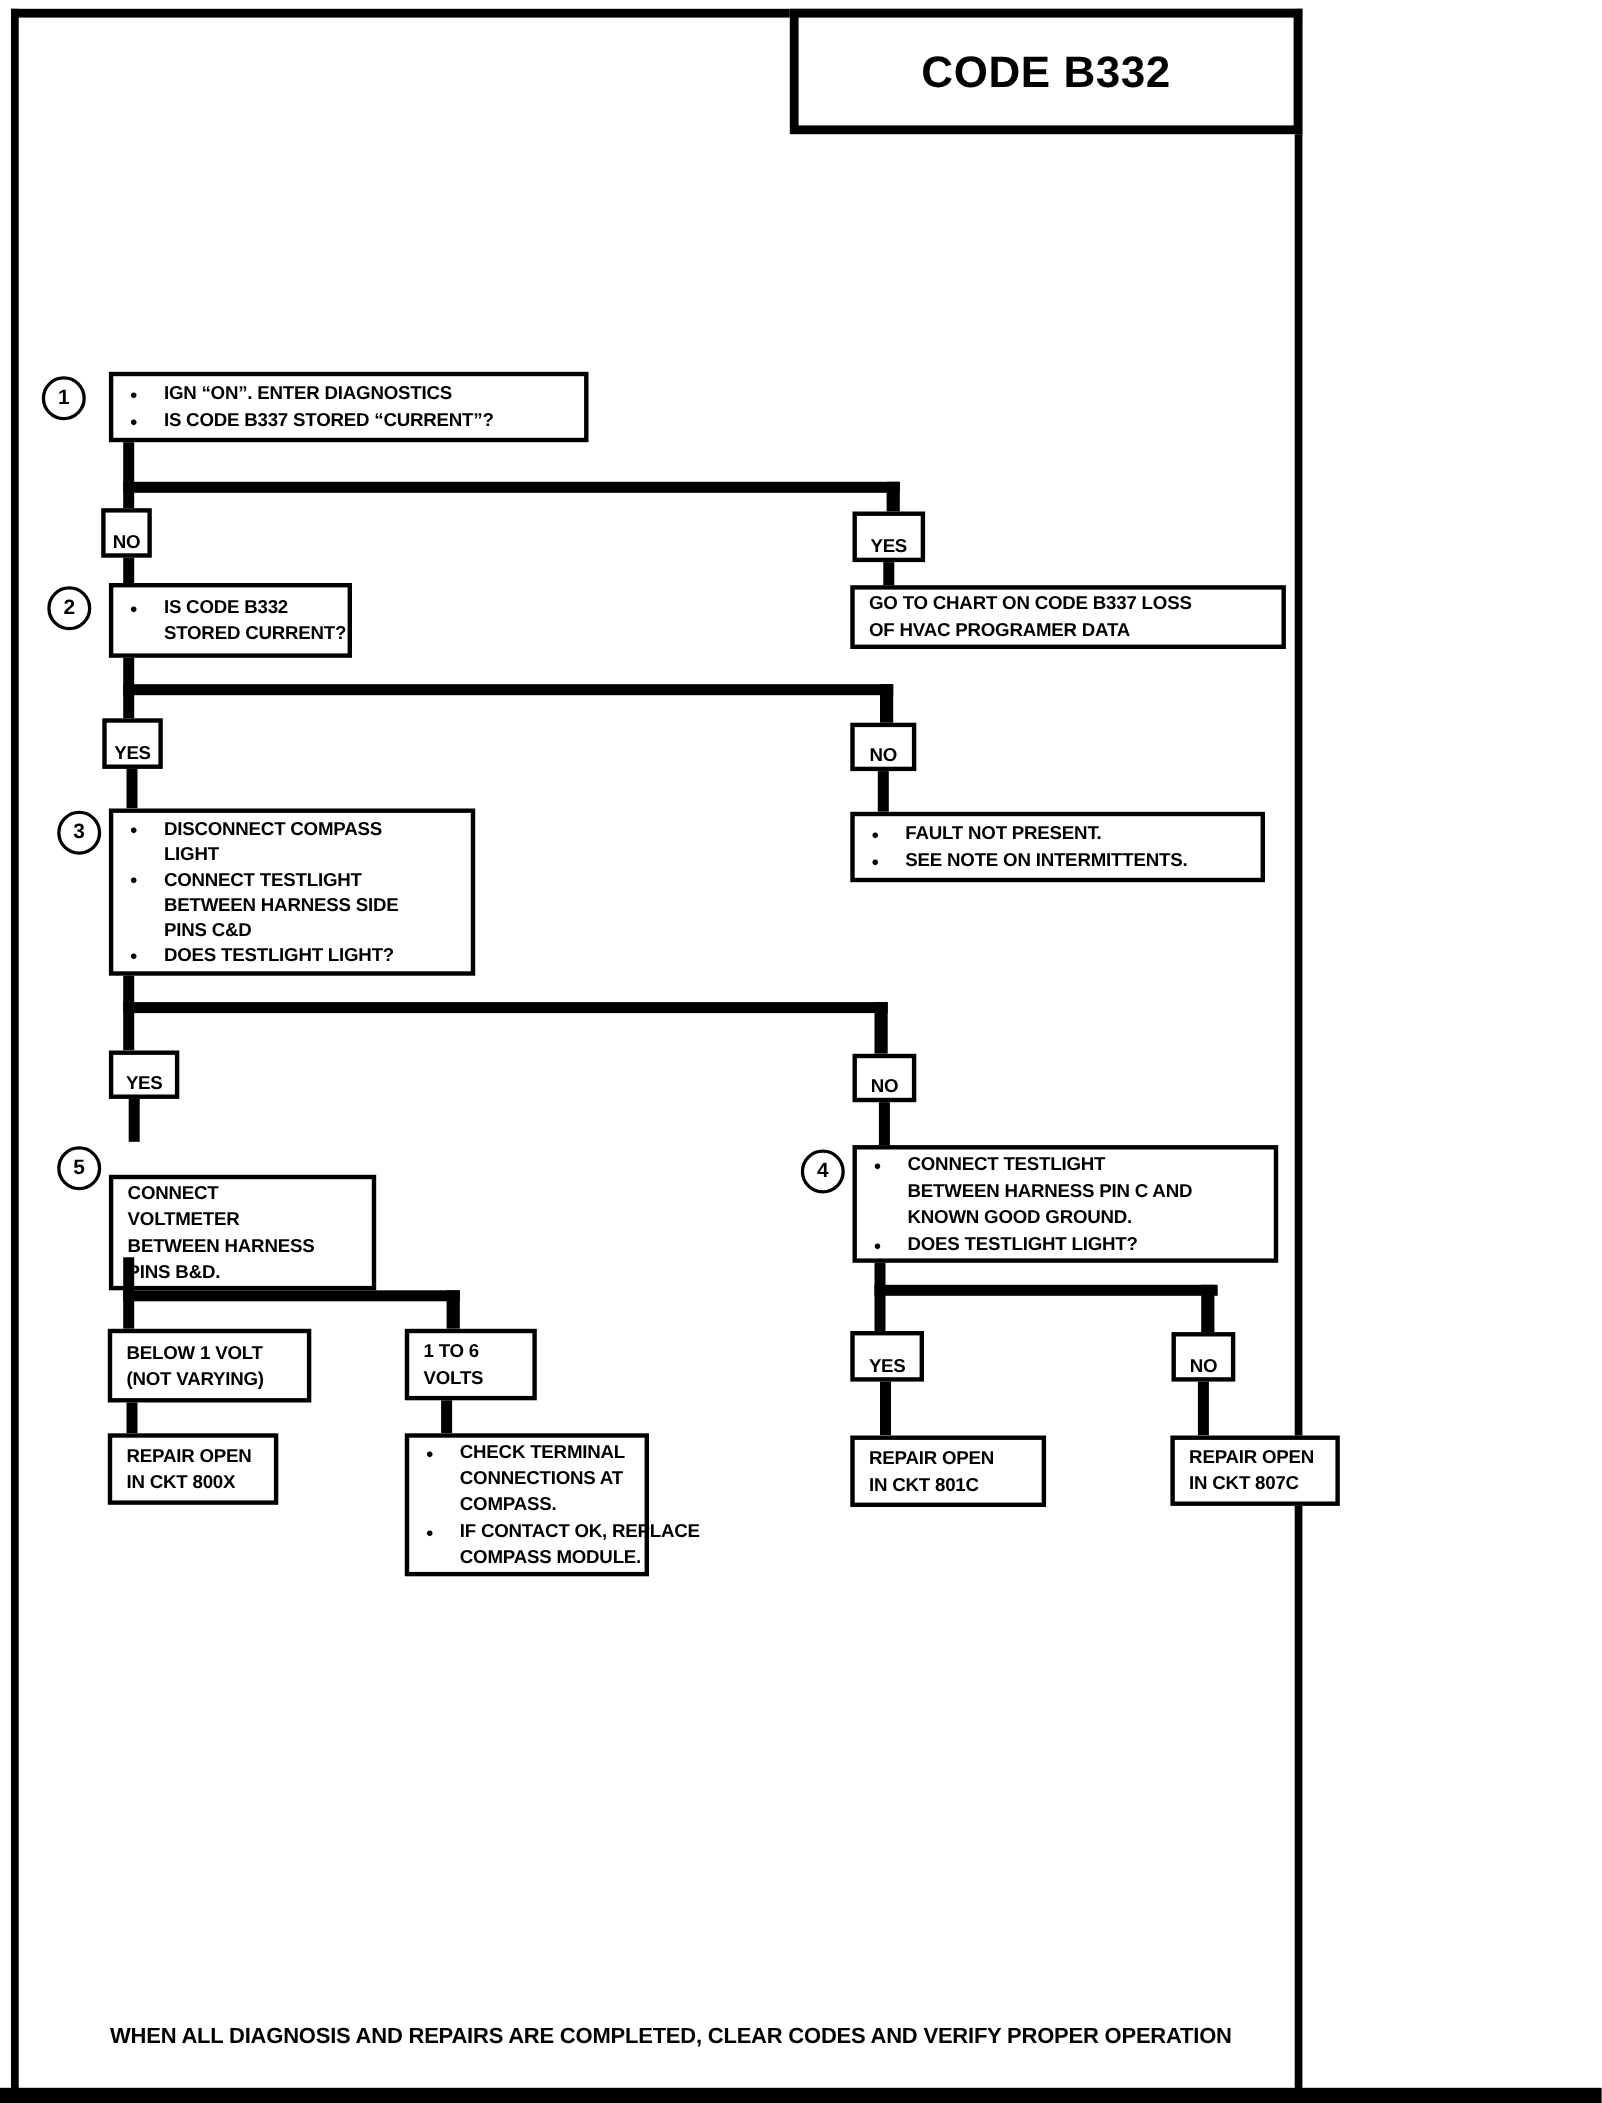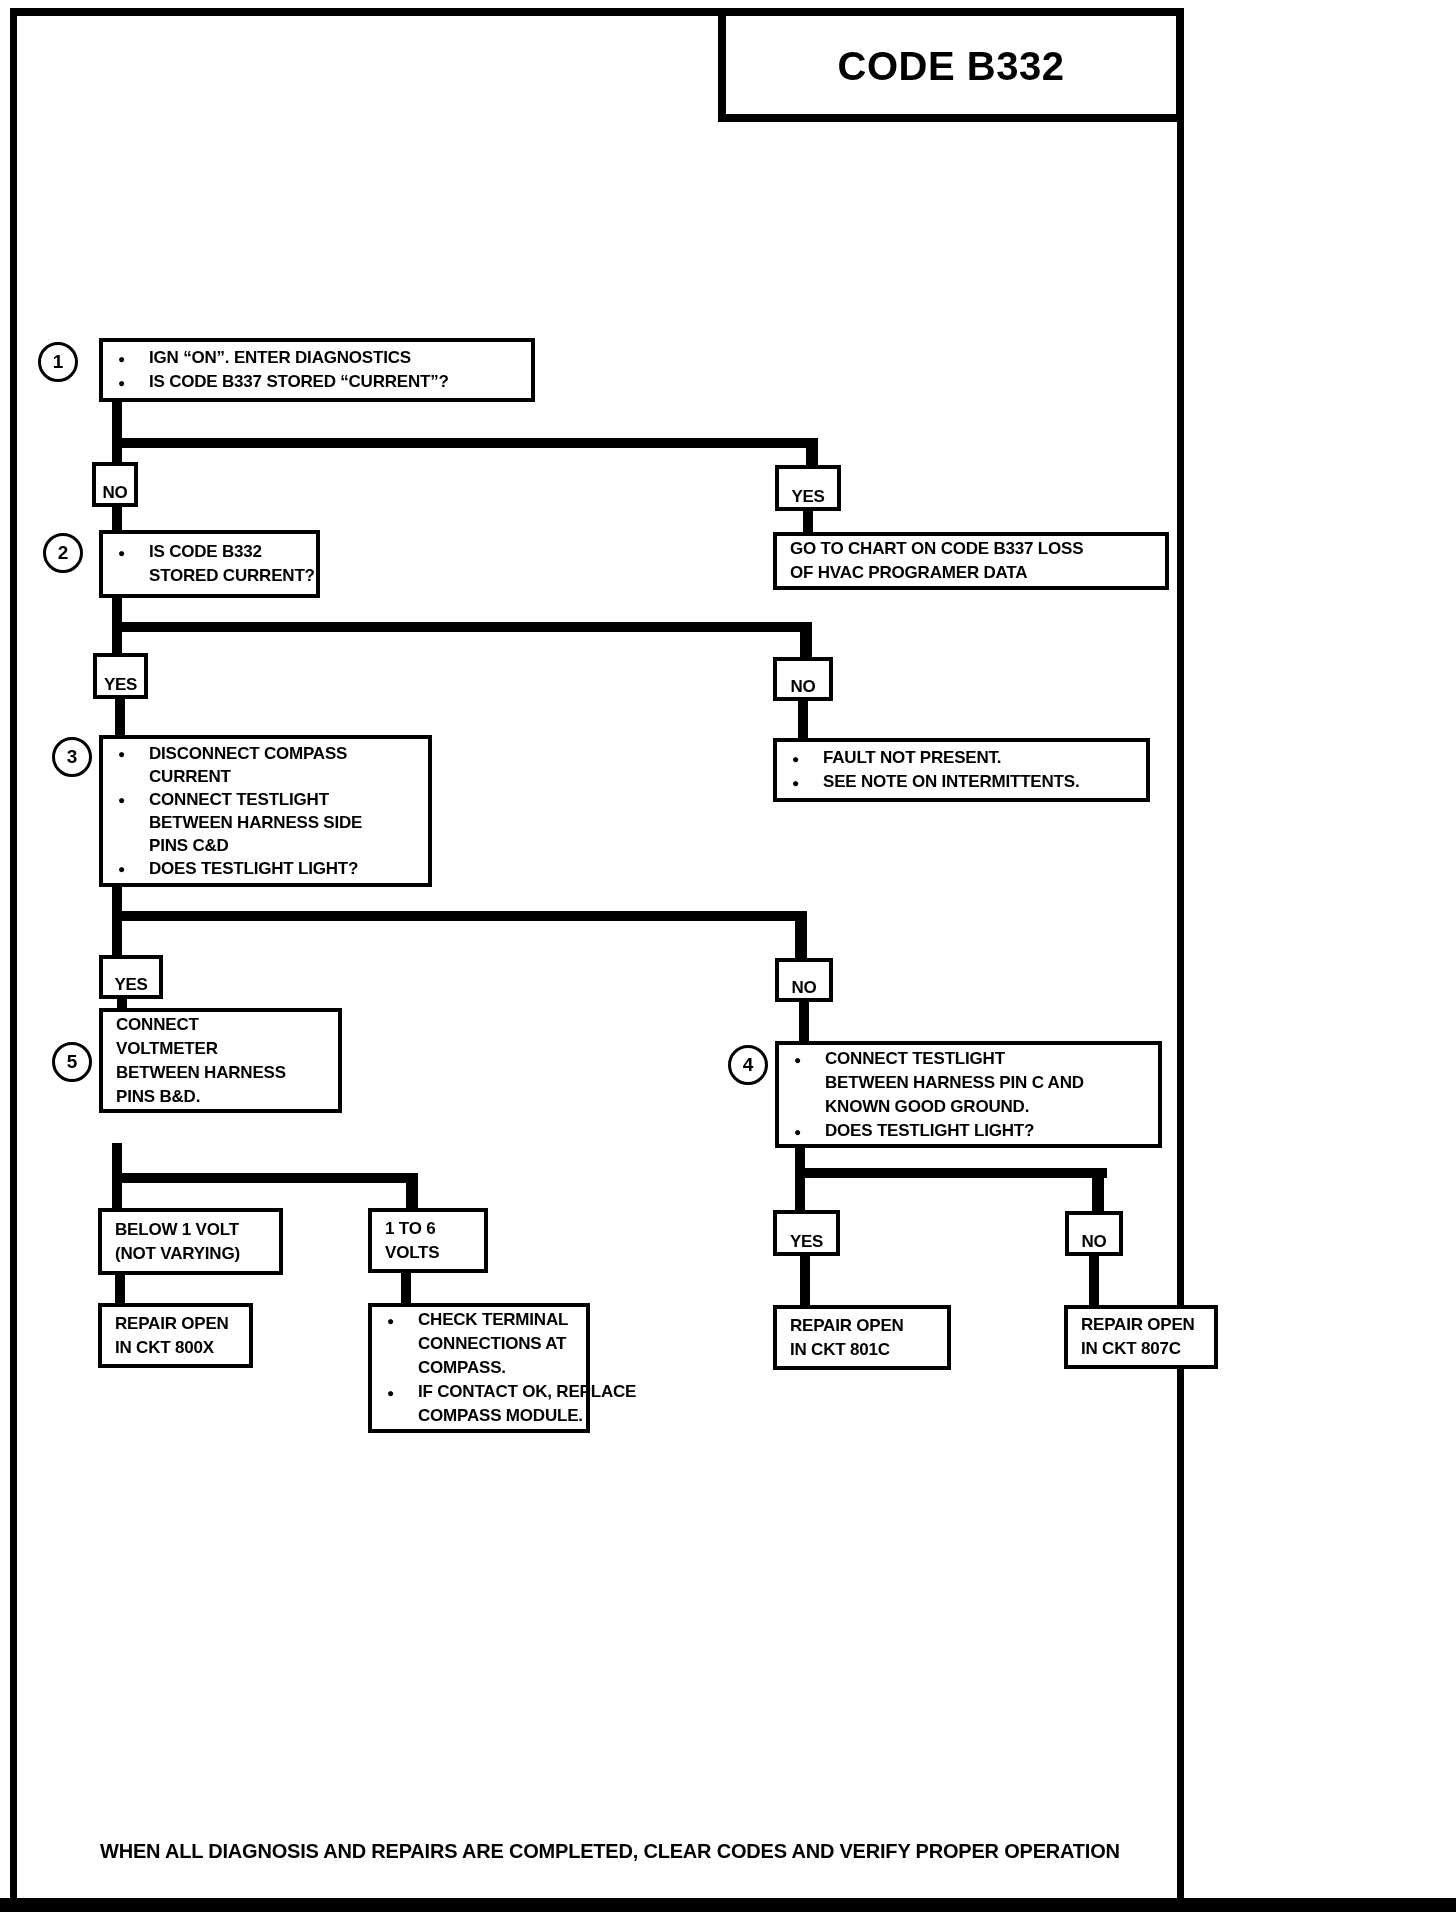--- a/index.html
+++ b/index.html
@@ -98,21 +98,21 @@
   </div>
 
   <div class="lnk" style="left:115px;top:699px;width:10px;height:36px"></div>
   <div class="lnk" style="left:798px;top:701px;width:10px;height:37px"></div>
 
   <div class="circ" style="left:52px;top:737px">
     <span>3</span>
   </div>
   <div class="node" style="left:99px;top:735px;width:333px;height:152px;line-height:23px">
     <div class="ln b">DISCONNECT COMPASS</div>
-    <div class="ln">CURRENT</div>
+    <div class="ln">LIGHT</div>
     <div class="ln b">CONNECT TESTLIGHT</div>
     <div class="ln">BETWEEN HARNESS SIDE</div>
     <div class="ln">PINS C&amp;D</div>
     <div class="ln b">DOES TESTLIGHT LIGHT?</div>
   </div>
   <div class="node" style="left:773px;top:738px;width:377px;height:64px">
     <div class="ln b">FAULT NOT PRESENT.</div>
     <div class="ln b">SEE NOTE ON INTERMITTENTS.</div>
   </div>
 
@@ -126,21 +126,21 @@
   <div class="dec" style="left:775px;top:958px;width:58px;height:44px">
     <span>NO</span>
   </div>
 
   <div class="lnk" style="left:117px;top:999px;width:10px;height:39px"></div>
   <div class="lnk" style="left:799px;top:1002px;width:10px;height:39px"></div>
 
   <div class="circ" style="left:52px;top:1042px">
     <span>5</span>
   </div>
-  <div class="node plain" style="left:99px;top:1008px;width:243px;height:105px">
+  <div class="node plain" style="left:99px;top:1068px;width:243px;height:105px">
     <div class="ln">CONNECT</div>
     <div class="ln">VOLTMETER</div>
     <div class="ln">BETWEEN HARNESS</div>
     <div class="ln">PINS B&amp;D.</div>
   </div>
 
   <div class="circ" style="left:728px;top:1045px">
     <span>4</span>
   </div>
   <div class="node" style="left:775px;top:1041px;width:387px;height:107px">

